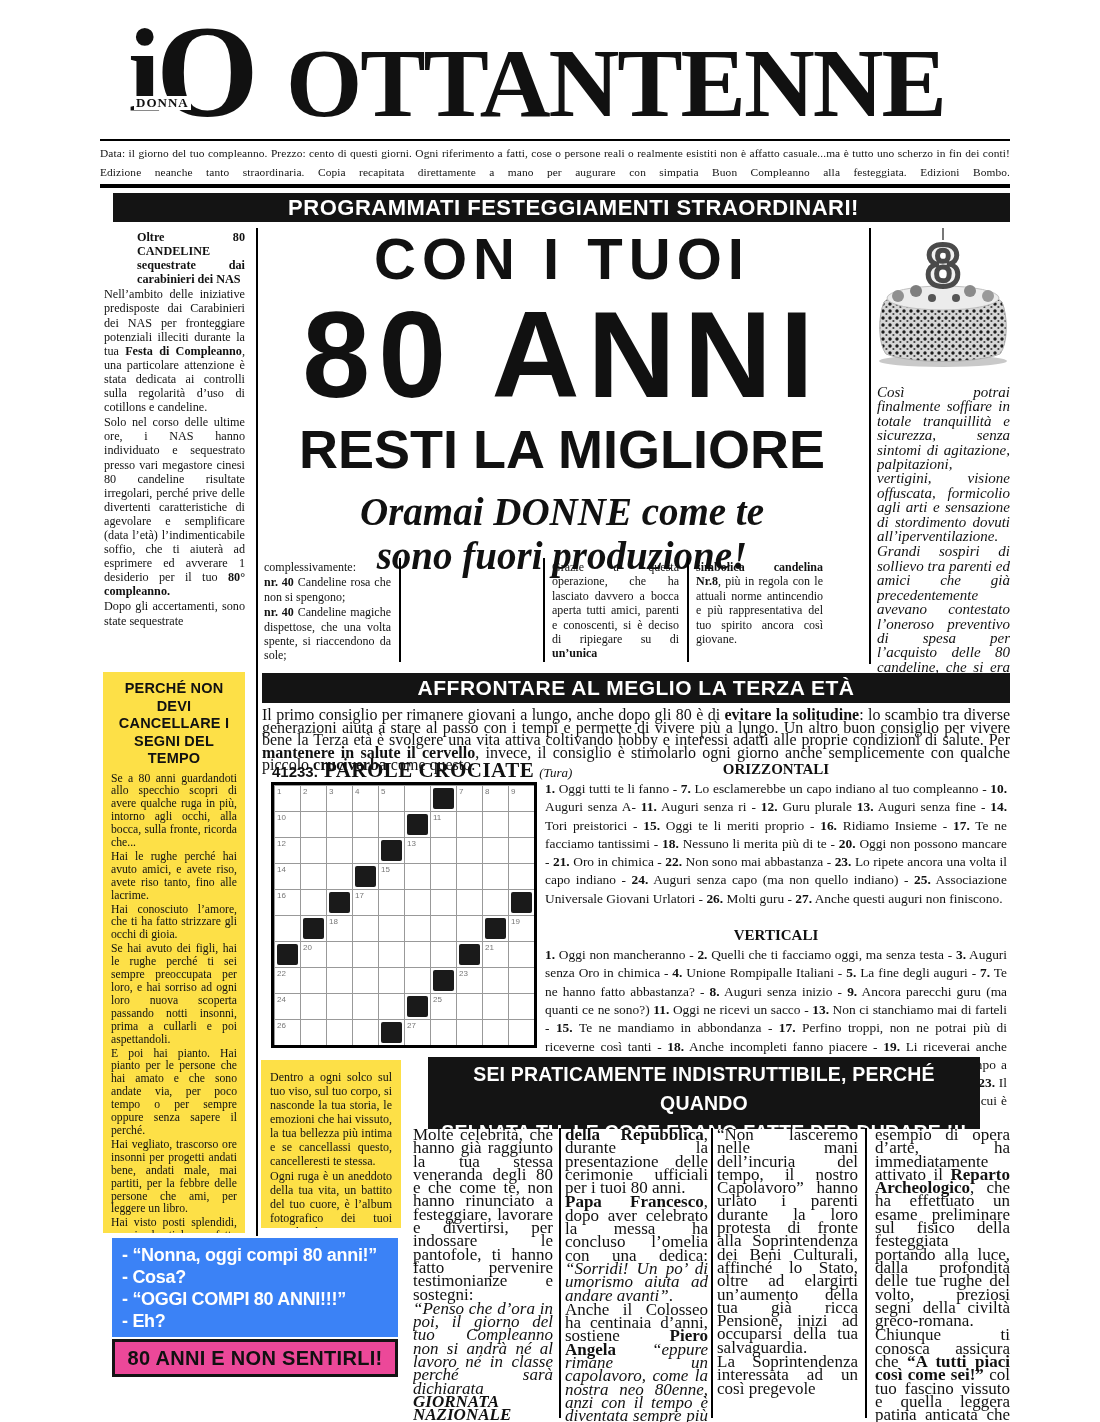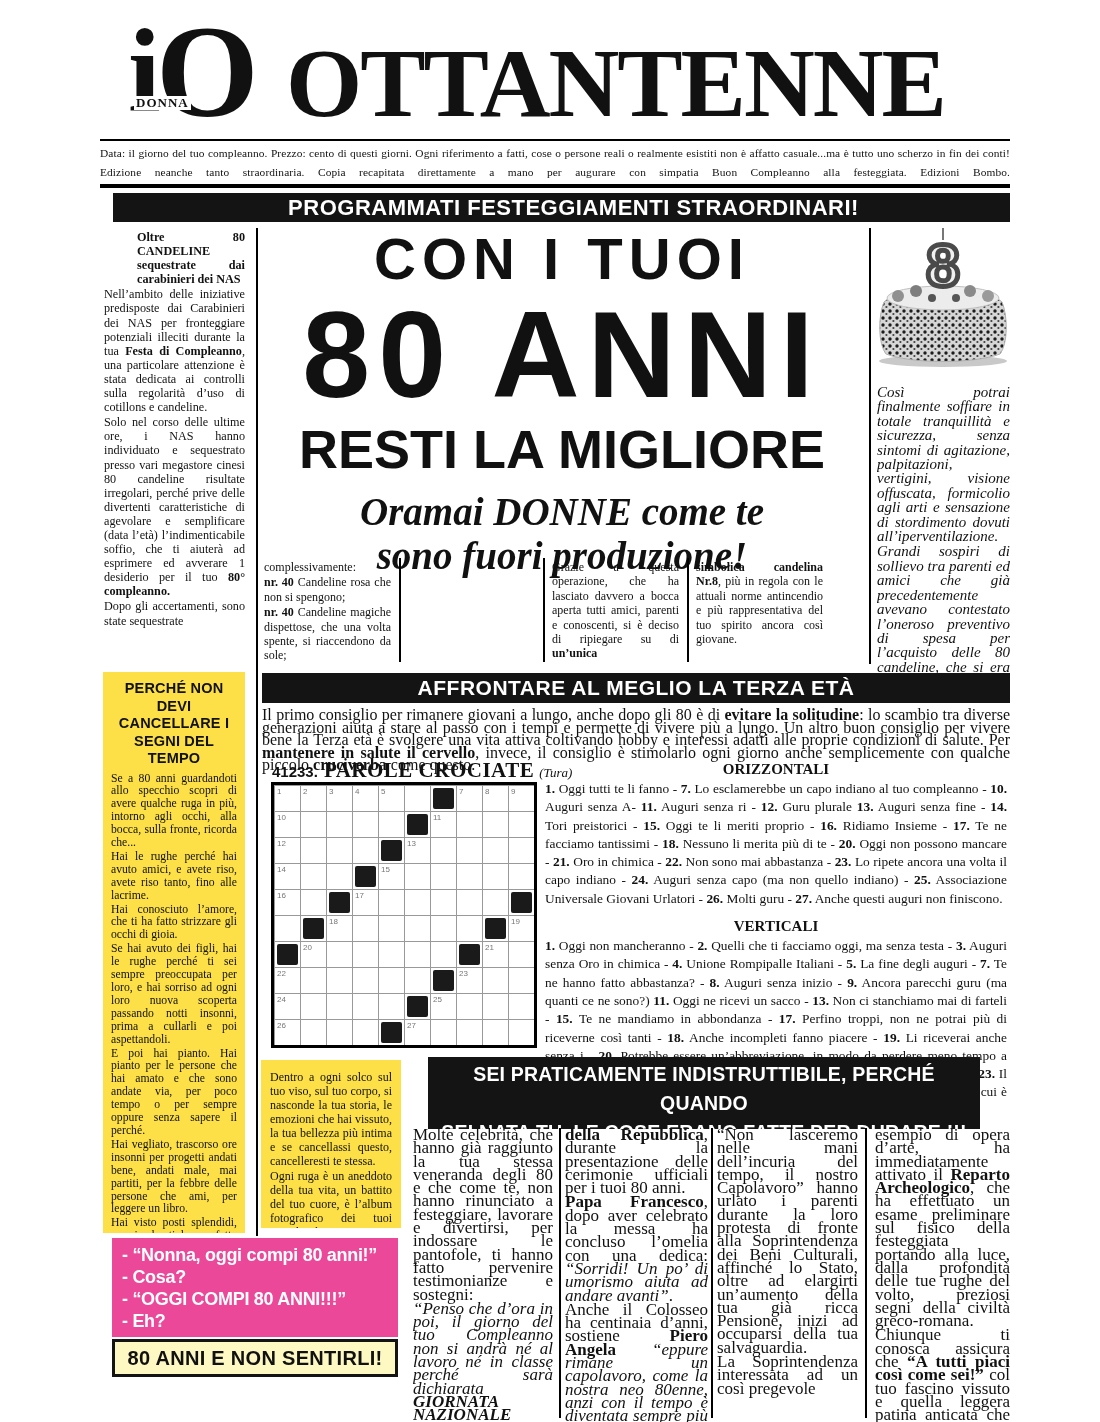--- a/index.html
+++ b/index.html
@@ -75,43 +75,43 @@
   .xw-author { font:italic 13px "Liberation Serif", serif; margin-left:5px; }
   .xw-grid { left:271px; top:782px; display:grid; grid-template-columns:repeat(10,26px);
     grid-auto-rows:26px; border:3px solid #000; background:#fff; }
   .xcell { position:relative; border-left:1px solid #999; border-top:1px solid #999; }
   .xcell.blk { padding:2px; }
   .xcell.blk .fill { width:100%; height:100%; background:#1a1a1a; border-radius:2px; }
   .xnum { position:absolute; left:2px; top:1px; font:8px "Liberation Sans", sans-serif; color:#777; }
 
   .clues { left:545px; top:760px; width:462px; }
   .clue-h { text-align:center; font-weight:bold; font-size:15px; line-height:18px; margin-bottom:2px; }
-  .clue-h2 { margin-top:9px; }
+  .clue-h2 { margin-top:18px; }
   .clue-p { font-size:13.4px; line-height:18.3px; text-align:justify; }
 
   
   .graybox { background:#fde047; }
   .gb1 { left:103px; top:672px; width:142px; height:561px; padding:8px 8px; overflow:hidden; }
   .gb1-title { font:bold 14.5px/17.5px "Liberation Sans", sans-serif; text-align:center; margin-bottom:5px; letter-spacing:0.2px; }
   .gb1-text { font-size:11.7px; line-height:12.9px; }
   .gb2 { left:261px; top:1060px; width:140px; height:168px; padding:10px 9px; overflow:hidden;
     font-size:12px; line-height:14px; }
 
   
   .bcol { top:1128px; height:294px; overflow:hidden; font-size:17px; line-height:13.3px; }
   .bA { left:413px; width:140px; }
   .bB { left:565px; width:143px; }
   .bC { left:717px; width:141px; }
   .bD { left:875px; width:135px; }
   .bsep { top:1128px; height:290px; width:2px; }
 
   
-  .dialog { left:112px; top:1238px; width:286px; height:99px; background:#ec4899; color:#fff;
+  .dialog { left:112px; top:1238px; width:286px; height:99px; background:#3b82f6; color:#fff;
     padding:7px 10px; font:bold 18px/21px "Liberation Sans", sans-serif; letter-spacing:-0.3px; }
-  .box80 { left:112px; top:1339px; width:286px; height:38px; border:3px solid #141414; background:#fef9c3;
+  .box80 { left:112px; top:1339px; width:286px; height:38px; border:3px solid #141414; background:#ec4899;
     text-align:center; font:bold 20px/32px "Liberation Sans", sans-serif; letter-spacing:0.3px; }
 </style>
 </head>
 <body>
 
 <div id="page">
 
   <div class="abs logo">
     <span class="logo-i">i</span>
     <span class="logo-donna">DONNA</span>

